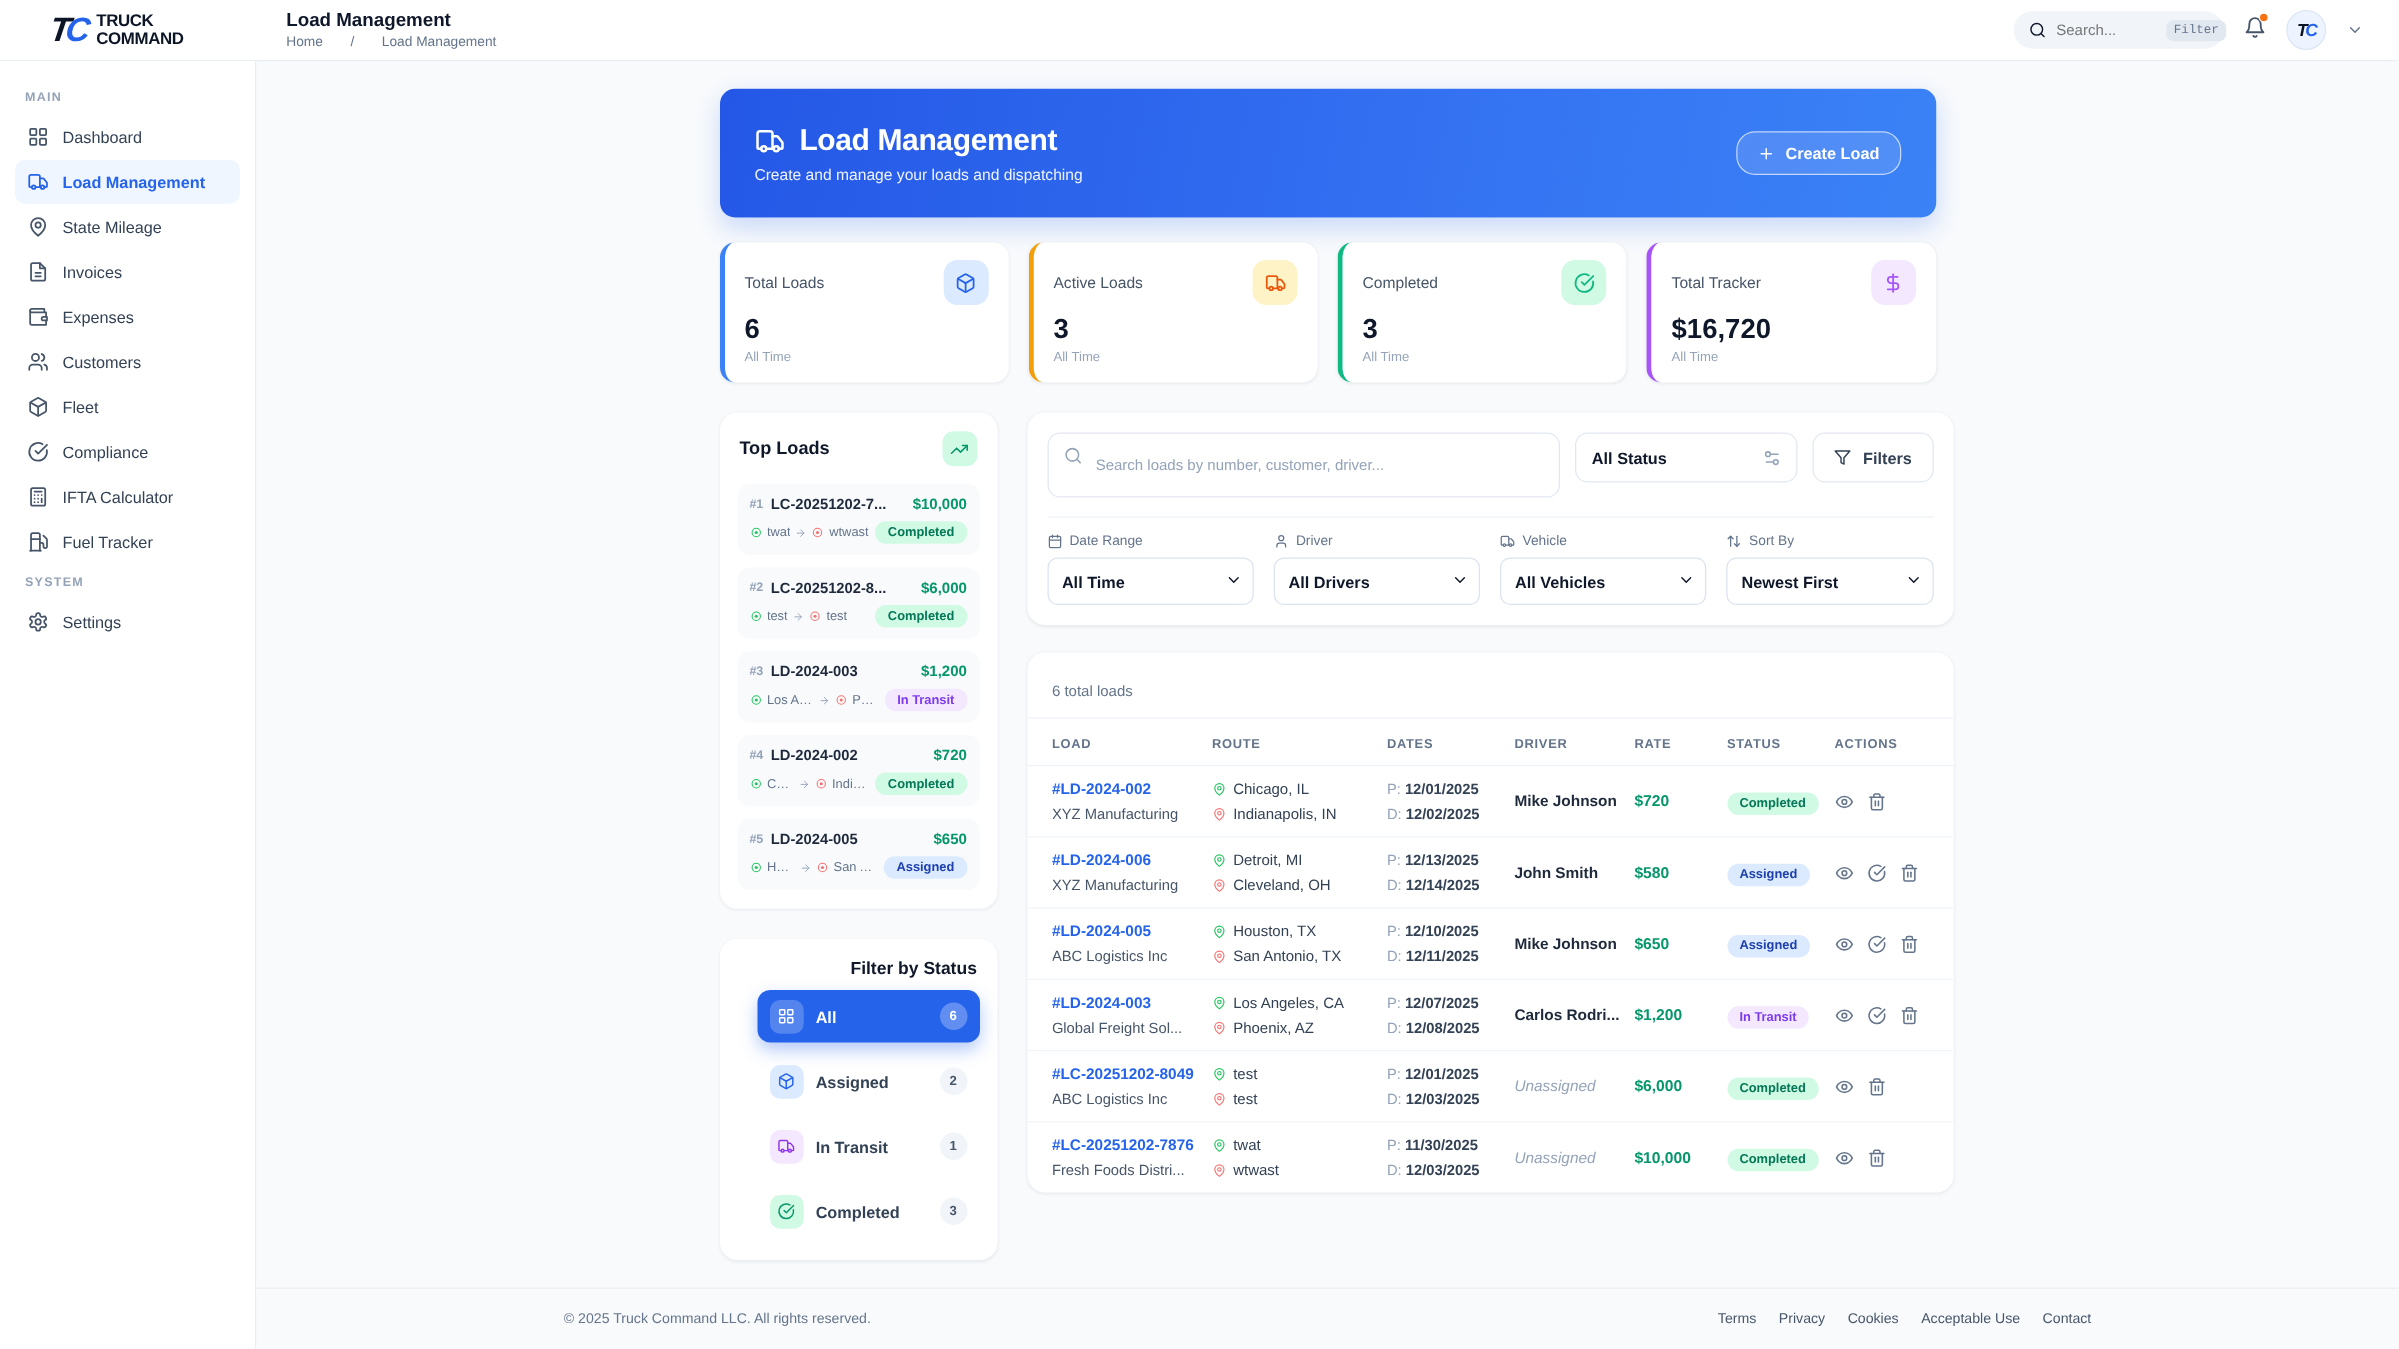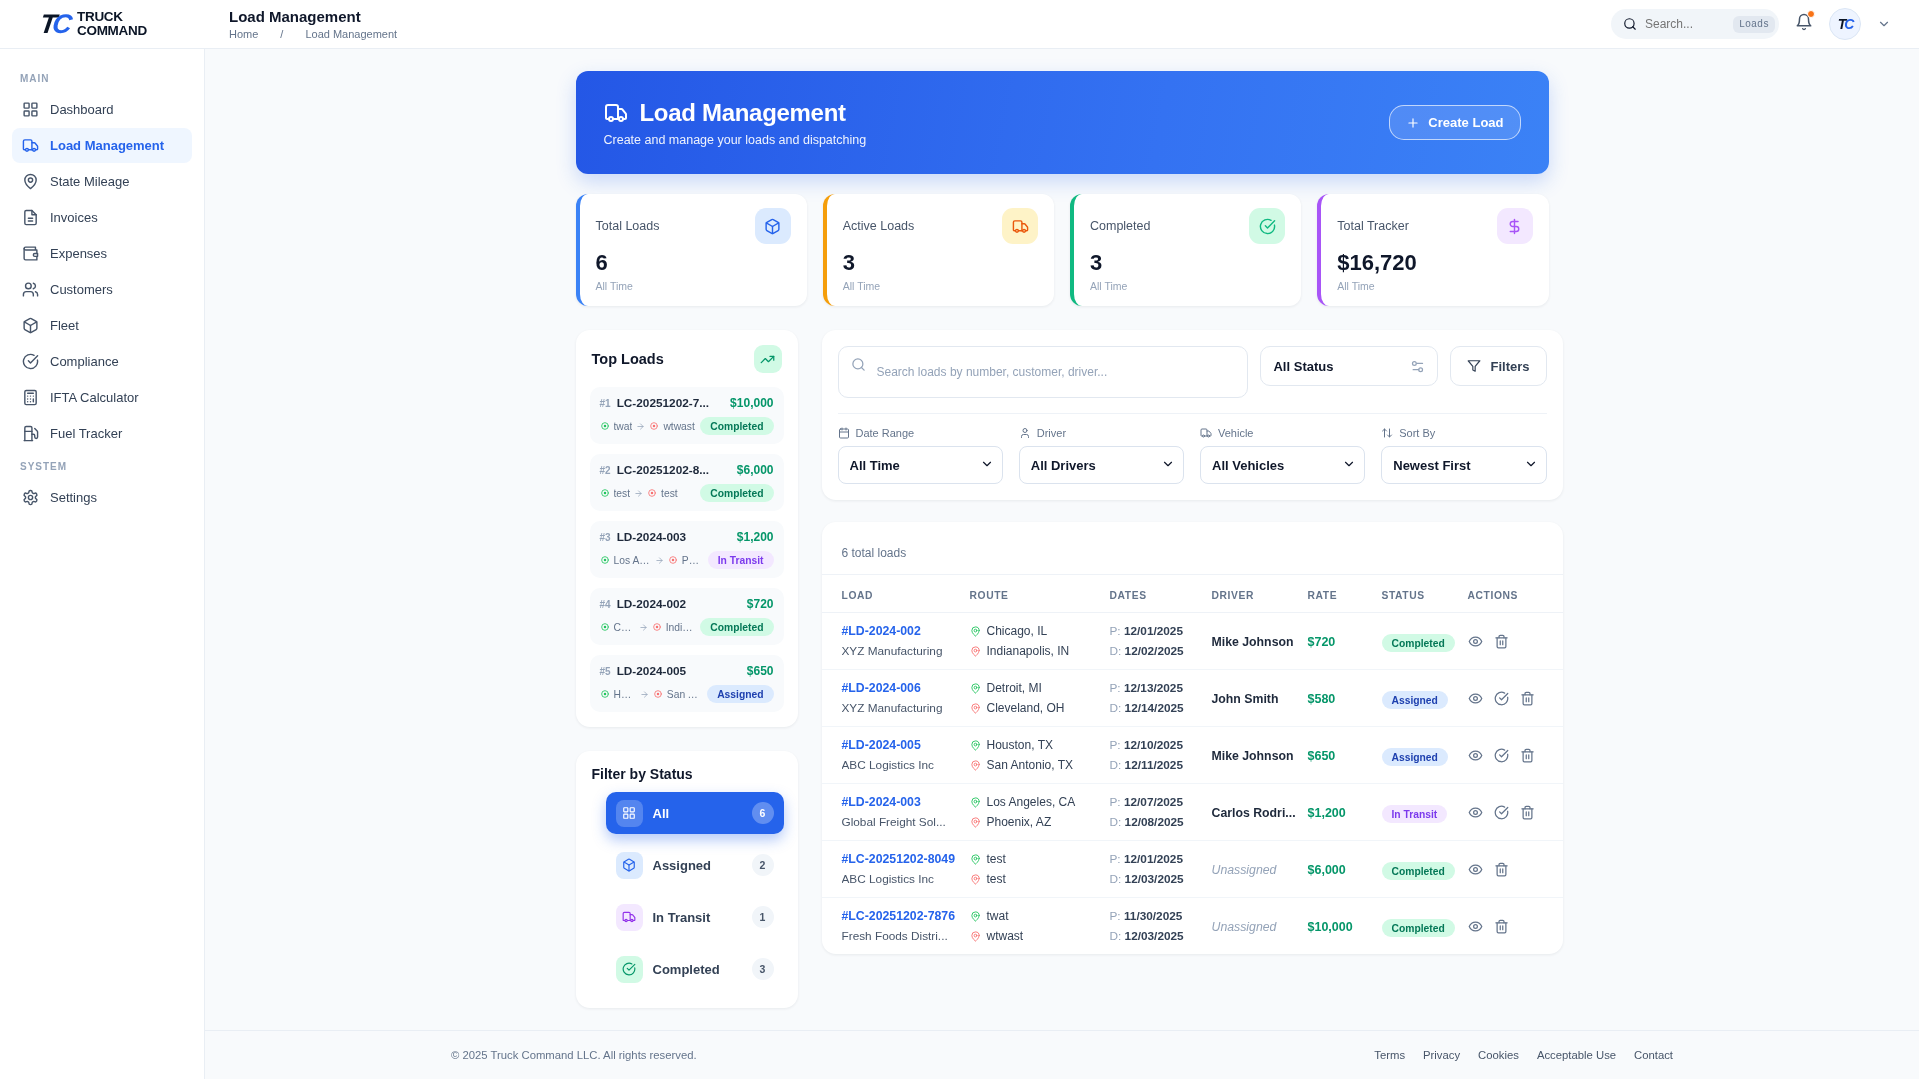--- a/index.html
+++ b/index.html
@@ -77,21 +77,21 @@
   .tl-route { display:flex; align-items:center; gap:4px; flex:1; min-width:0; }
   .tl-route .nm { white-space:nowrap; overflow:hidden; text-overflow:ellipsis; max-width:52px; }
   .pin-g { color:#22c55e; } .pin-r { color:#f87171; } .arr { color:#94a3b8; }
 
   .badge { border-radius:999px; font-size:10.3px; font-weight:bold; padding:3.5px 10px; white-space:nowrap; }
   .badge-completed { background:#d1fae5; color:#047857; }
   .badge-assigned { background:#dbeafe; color:#1e40af; }
   .badge-in-transit { background:#f3e8ff; color:#7c3aed; }
 
   
-  .statusfilter { padding:15px 14px 18px; }
+  .statusfilter { padding:15px 14px 18px;text-align:right; }
   .sf-title { font-size:14px; font-weight:bold; padding:0 2px; }
   .sf-row { display:flex; align-items:center; gap:10px; height:42px; border-radius:10px; padding:0 10px; margin-top:10px; cursor:pointer; font-size:13px; font-weight:bold; color:#334155;margin-left:16px; }
   .sf-row .chip2 { width:27px; height:27px; border-radius:8px; display:flex; align-items:center; justify-content:center; }
   .sf-row .cnt { margin-left:auto; min-width:22px; height:22px; border-radius:50%; background:#f1f5f9; color:#475569; font-size:10.5px; font-weight:bold; display:flex; align-items:center; justify-content:center; }
   .sf-row.active { background:#2563eb; color:#fff; box-shadow:0 6px 14px rgba(37,99,235,.35); }
   .sf-row.active .chip2 { background:rgba(255,255,255,.22); color:#fff; }
   .sf-row.active .cnt { background:rgba(255,255,255,.28); color:#fff; }
   .chip2.all{background:#3b7bf0;color:#fff} .chip2.assigned{background:#dbeafe;color:#2563eb}
   .chip2.in-transit{background:#f3e8ff;color:#9333ea} .chip2.completed{background:#d1fae5;color:#059669}
 
@@ -168,21 +168,21 @@
     </div>
     <div class="head-right">
       <div class="search-pill">
         <span class="icon" id="hdr-search-icon">
             <svg width="14" height="14" viewBox="0 0 24 24" fill="none" stroke="currentColor" stroke-width="2" stroke-linecap="round" stroke-linejoin="round">
               <circle cx="11" cy="11" r="8"></circle>
               <path d="m21 21-4.3-4.3"></path>
             </svg>
           </span>
         <input placeholder="Search..." style="">
-        <span class="kbd">Loads</span>
+        <span class="kbd">Filter</span>
       </div>
       <div class="bell-wrap">
         <span class="icon" id="hdr-bell-icon">
             <svg width="18" height="18" viewBox="0 0 24 24" fill="none" stroke="currentColor" stroke-width="2" stroke-linecap="round" stroke-linejoin="round">
               <path d="M6 8a6 6 0 0 1 12 0c0 7 3 9 3 9H3s3-2 3-9"></path>
               <path d="M10.3 21a1.94 1.94 0 0 0 3.4 0"></path>
             </svg>
           </span>
         <span class="bell-dot"></span>
       </div>

